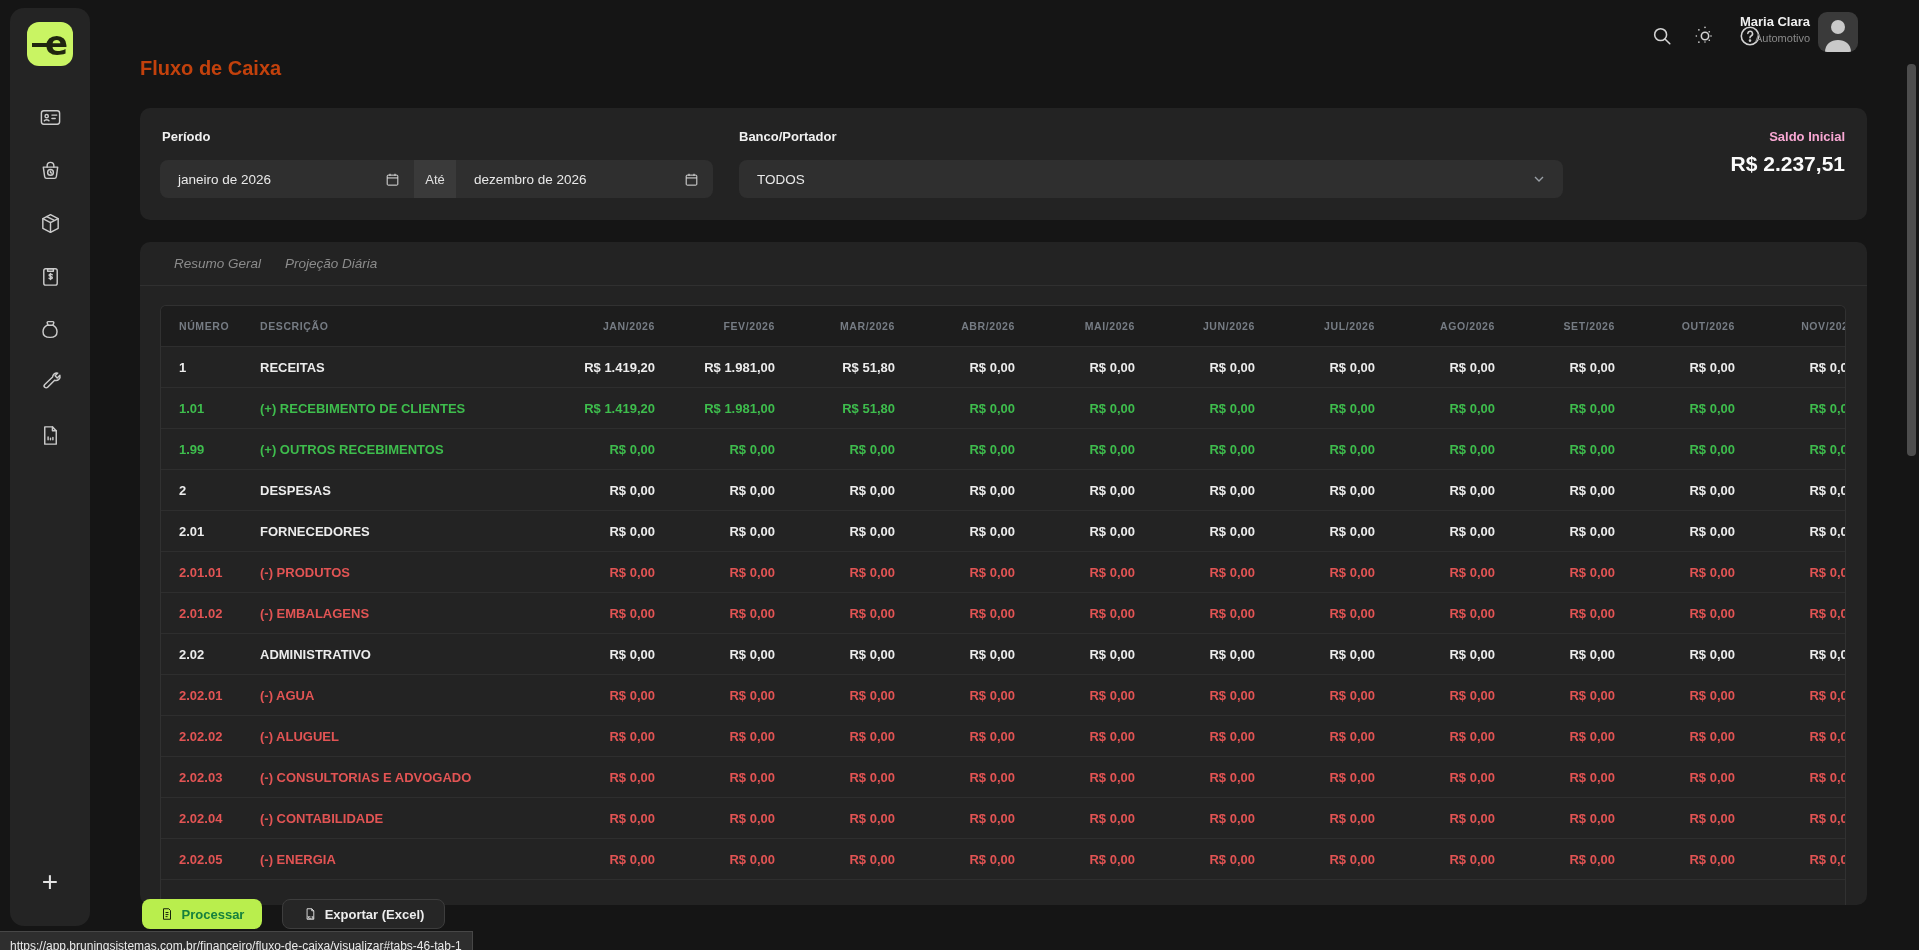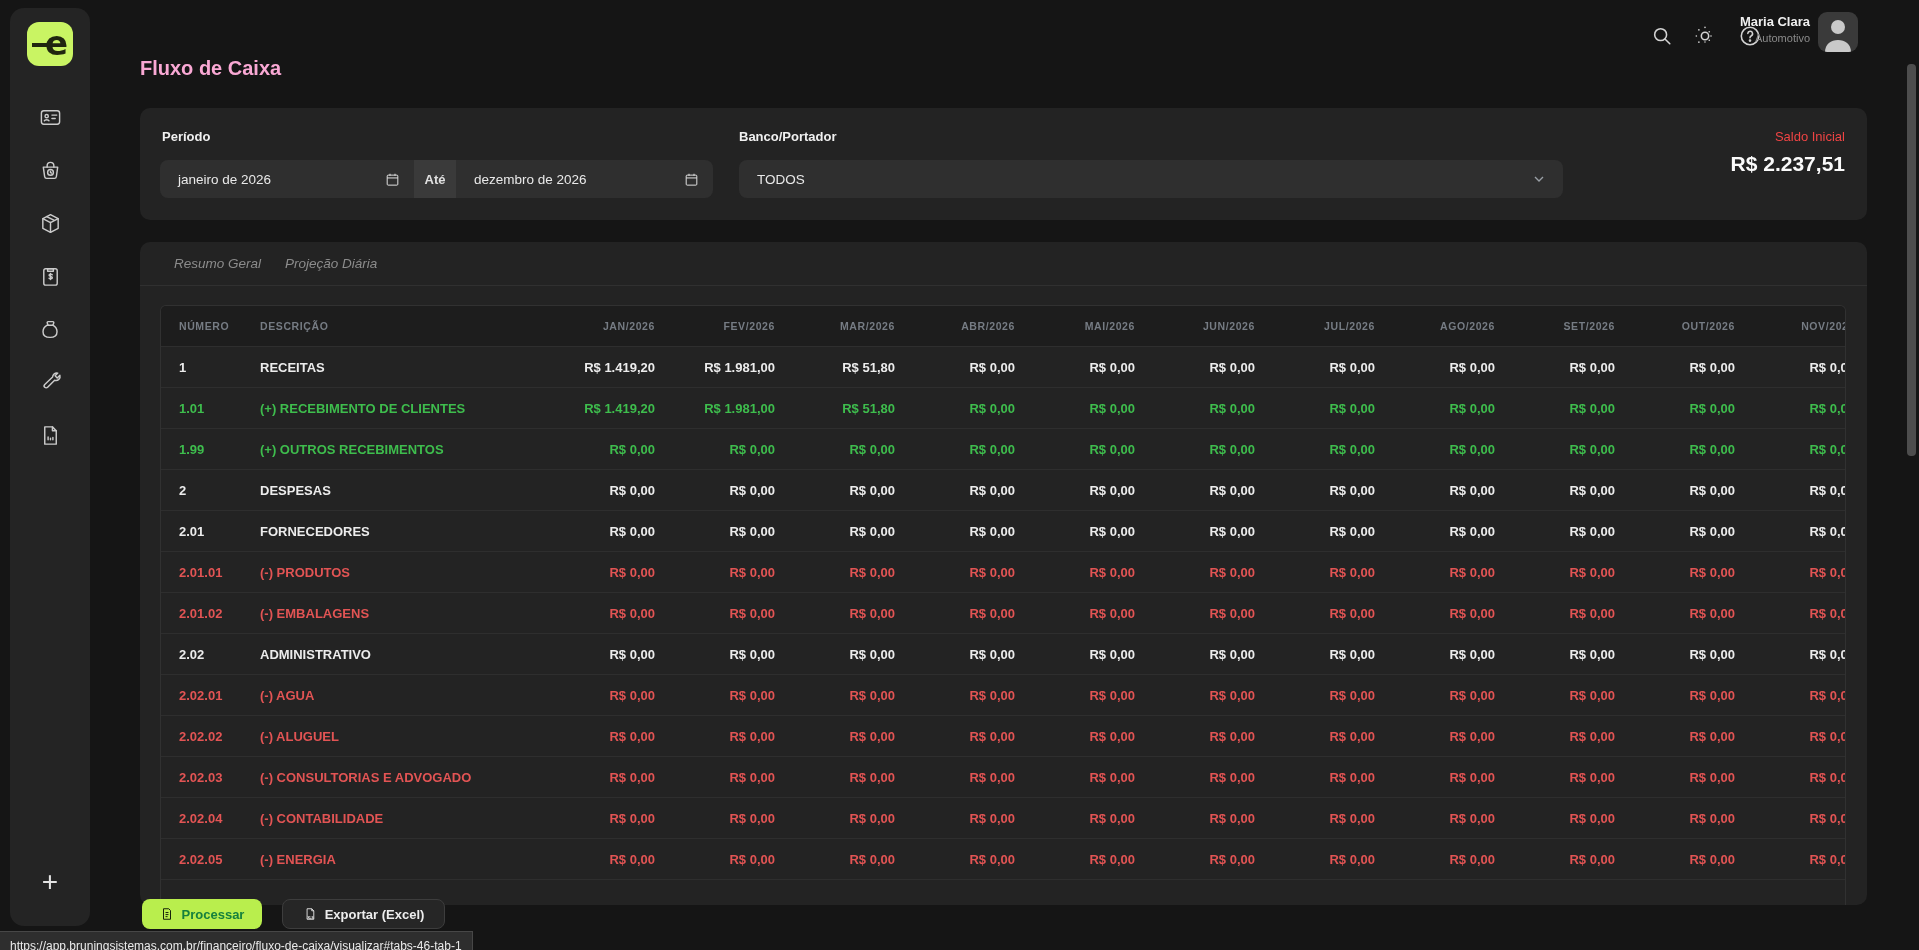--- a/index.html
+++ b/index.html
@@ -27,43 +27,43 @@
     stroke-linecap:round; stroke-linejoin:round; }
   .userbox { position:absolute; top:14px; right:109px; text-align:right; cursor:pointer; }
   .user-name { font-size:13px; font-weight:700; color:#f0f0f0; }
   .user-sub { font-size:11px; color:#8b8b8b; margin-top:3px; }
   .avatar { position:absolute; top:12px; right:61px; width:40px; height:40px; background:#3a3a3a;
     border-radius:9px; overflow:hidden; cursor:pointer; }
   .scroll-thumb { position:absolute; left:1907px; top:64px; width:9px; height:392px;
     background:#4d4d4d; border-radius:4px; cursor:pointer; }
 
   
-  .page-title { position:absolute; left:140px; top:57px; font-size:20px; font-weight:700; color:#f9a8d4; }
+  .page-title { position:absolute; left:140px; top:57px; font-size:20px; font-weight:700; color:#c2410c; }
 
   .filter-card { position:absolute; left:140px; top:108px; width:1727px; height:112px;
     background:#232323; border-radius:10px; }
   .flabel { position:absolute; font-size:13px; font-weight:700; color:#f0f0f0; }
   .date-group { position:absolute; left:20px; top:52px; height:38px; display:flex;
     border-radius:8px; overflow:hidden; }
   .date-input { background:#2f2f2f; height:38px; display:flex; align-items:center;
     padding:0 14px 0 18px; cursor:pointer; }
   .date-input .txt { font-size:13.5px; color:#e9e9e9; }
   .date-input.left { width:254px; }
   .date-input.right { width:257px; }
   .date-sep { width:42px; background:#3a3a3a; display:flex; align-items:center; justify-content:center;
-    font-size:13px; font-weight:700; color:#e0e0e0; }
+    font-size:13px; font-weight:400; color:#e0e0e0; }
   .cal { margin-left:auto; width:15px; height:15px; cursor:pointer; }
   .cal svg { width:15px; height:15px; stroke:#e0e0e0; fill:none; stroke-width:1.6; }
   .select { position:absolute; left:599px; top:52px; width:824px; height:38px; background:#2f2f2f;
     border-radius:8px; display:flex; align-items:center; padding:0 16px 0 18px; cursor:pointer; }
   .select .txt { font-size:13.5px; color:#e9e9e9; }
   .select .chev { margin-left:auto; width:16px; height:16px; }
   .select .chev svg { width:16px; height:16px; stroke:#9aa0a6; fill:none; stroke-width:2; }
-  .saldo-label { position:absolute; right:22px; top:21px; font-size:13px; font-weight:400;
-    color:#ef4444; text-align:right; }
+  .saldo-label { position:absolute; right:22px; top:21px; font-size:13px; font-weight:700;
+    color:#f9a8d4; text-align:right; }
   .saldo-value { position:absolute; right:22px; top:44px; font-size:21px; font-weight:700;
     color:#fafafa; text-align:right; }
 
   
   .table-card { position:absolute; left:140px; top:242px; width:1727px; height:663px;
     background:#232323; border-radius:10px; overflow:hidden; }
   .tabbar { height:44px; border-bottom:1px solid #303030; display:flex; align-items:center;
     padding-left:22px;font-style:italic; }
   .tab { font-size:13.5px; color:#8c8c8c; cursor:pointer; padding:8px 12px; }
   .tab.active { background:#111111; color:#ffffff; font-weight:700; border:4px solid #e81c1c;

